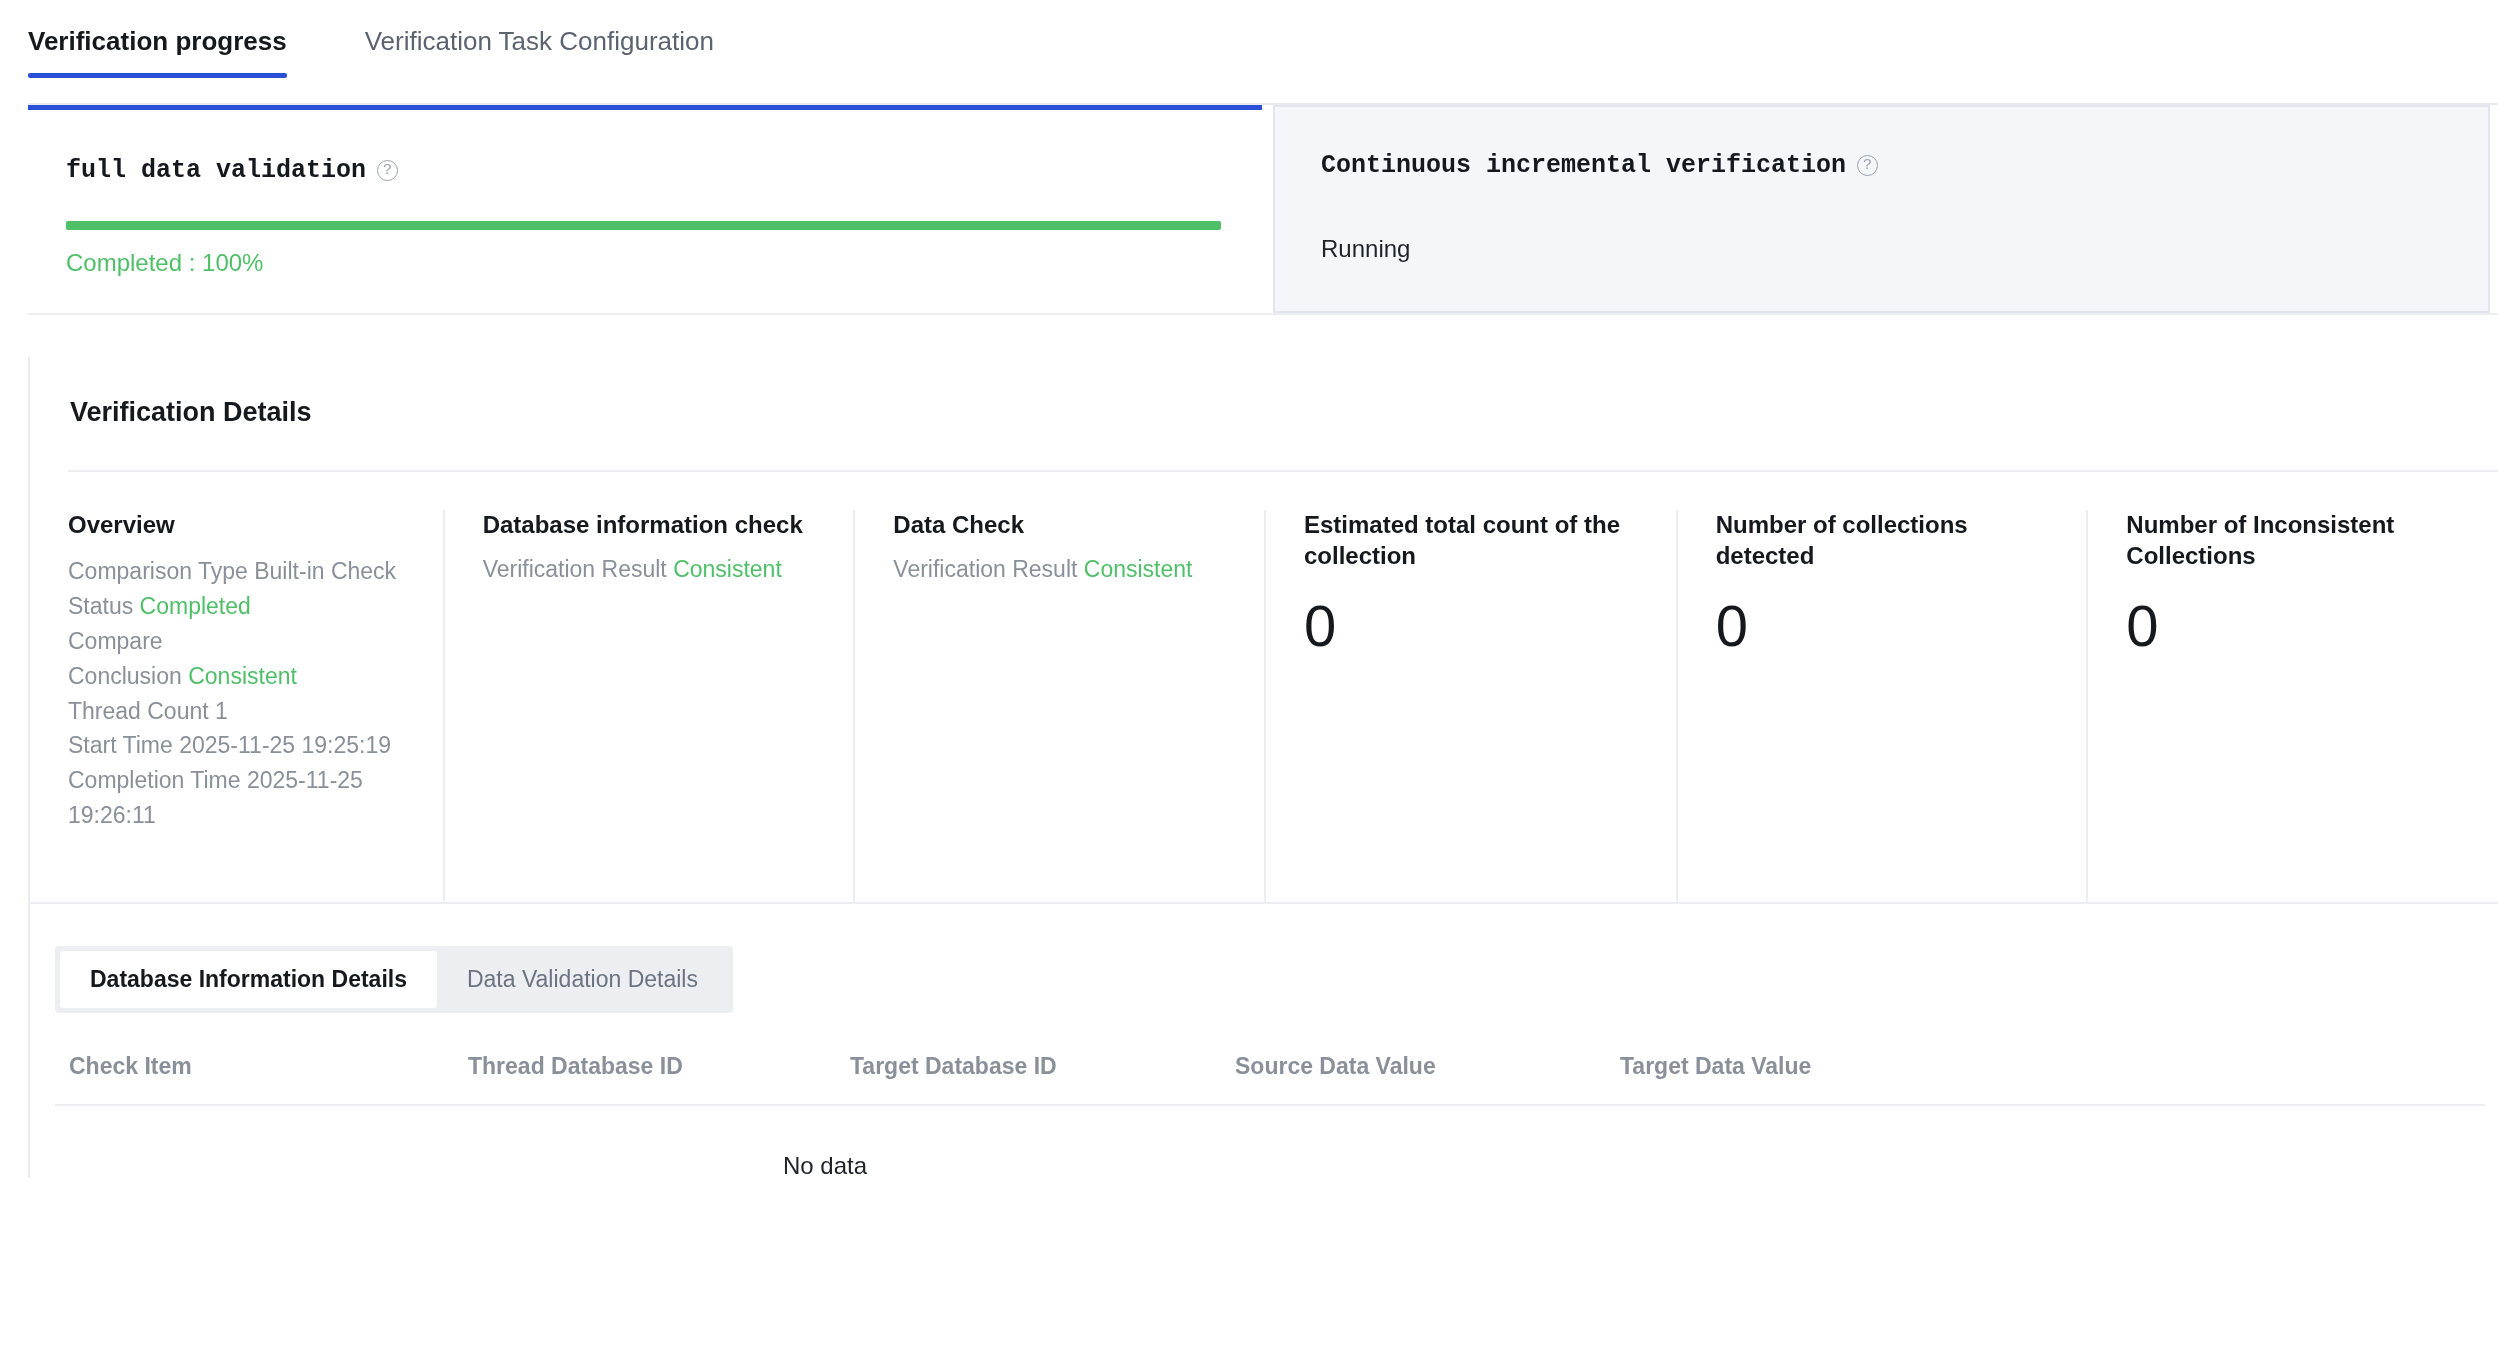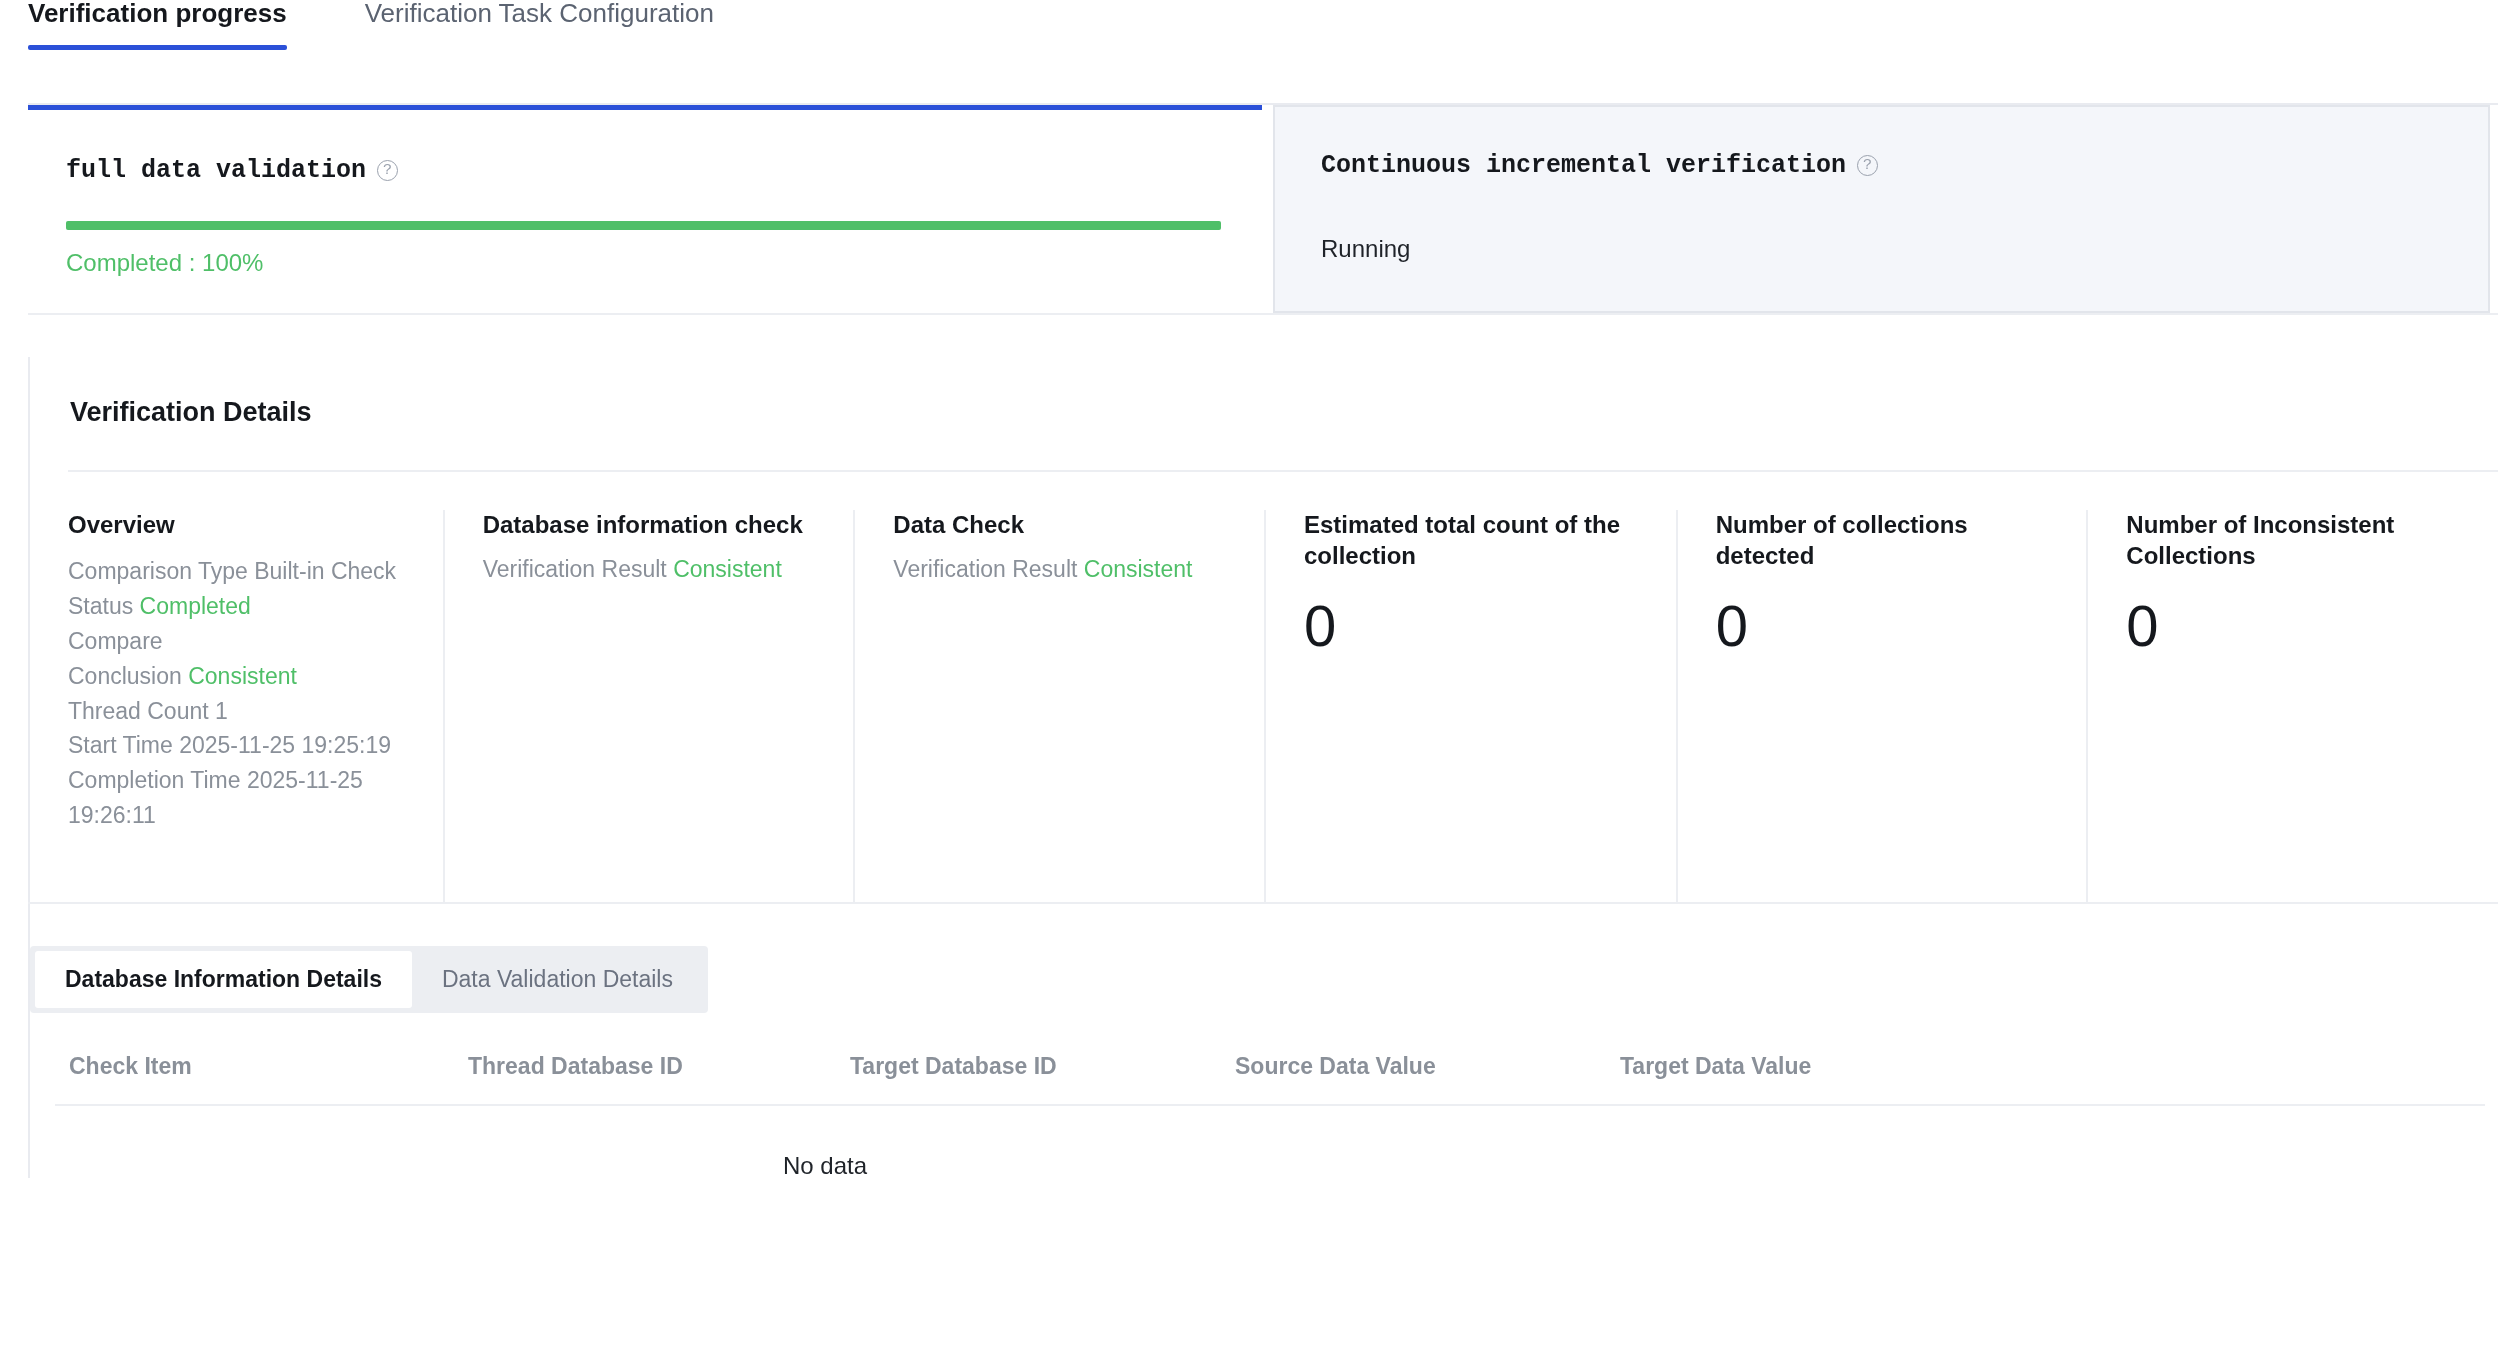--- a/index.html
+++ b/index.html
@@ -16,21 +16,21 @@
     overflow: hidden;
   }
 
   
   .tabbar {
     position: relative;
     height: 105px;
     box-sizing: border-box;
     padding-left: 28px;
     display: flex;
-    align-items: flex-start;
+    align-items: center;
   }
   .tabbar::after {
     content: "";
     position: absolute;
     left: 28px;
     right: 0;
     bottom: 0;
     height: 2px;
     background: #e9ebf0;
   }
@@ -207,20 +207,21 @@
   }
 
   
   .bottom {
     border-left: 2px solid #e9ebf0;
     margin-left: 28px;
     box-sizing: border-box;
     padding-top: 42px;
   }
   .segmented {
+    margin-left: 25px;
     display: inline-flex;
     background: #eceef2;
     border-radius: 4px;
     padding: 5px;
     box-sizing: border-box;
   }
   .seg {
     font-size: 23px;
     line-height: 1;
     padding: 17px 30px;

